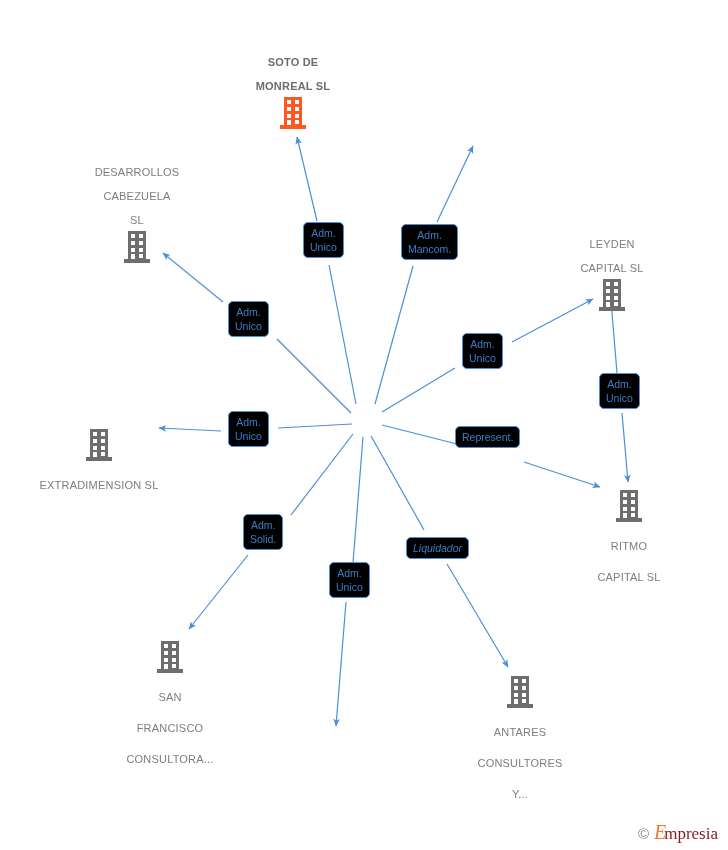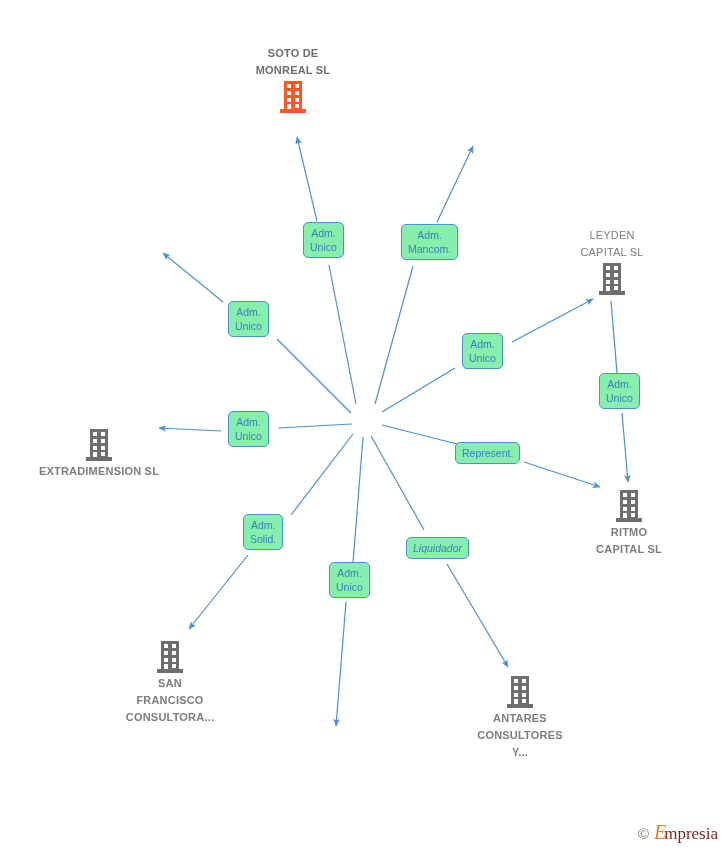--- a/index.html
+++ b/index.html
@@ -43,29 +43,29 @@
     color: #7d7d7d;
     letter-spacing: 0.2px;
     font-family: "Liberation Sans", sans-serif;
   }
   .node-label.bold {
     font-weight: bold;
     color: #6d6d6d;
   }
   .node.label-above .node-label {
     margin-bottom: 2px;
+    margin-top: 9px;
   }
   .node.label-below .node-label {
-    margin-top: 2px;
-    font-weight: bold;
+    margin-top: 16px;
   }
   .edge-label {
     position: absolute;
     box-sizing: border-box;
-    background: #86efac;
+    background: #000000;
     border: 1px solid #4a90d9;
     border-radius: 5px;
     color: #3b7dc4;
     font-size: 10.5px;
     line-height: 14px;
     text-align: center;
     padding: 3px 6px;
     white-space: nowrap;
     font-family: "Liberation Sans", sans-serif;
   }
@@ -177,20 +177,39 @@
         <rect x="17" y="11" width="4" height="4" fill="#ffffff"></rect>
         <rect x="9" y="18" width="4" height="4" fill="#ffffff"></rect>
         <rect x="17" y="18" width="4" height="4" fill="#ffffff"></rect>
         <rect x="17" y="24" width="4" height="4" fill="#ffffff"></rect>
         <rect x="9" y="24" width="4" height="5" fill="#ffffff"></rect>
       </svg>
     </span>
   </div>
 
 
+  <div class="node label-above" style="left:137px; top:156px;">
+    <span class="node-label">DESARROLLOS</span>
+    <span class="node-label">CABEZUELA</span>
+    <span class="node-label">SL</span>
+    <span class="node-icon">
+      <svg width="30" height="34" viewBox="0 0 30 34" xmlns="http://www.w3.org/2000/svg">
+        <rect x="6" y="1" width="18" height="28" fill="#6e6e6e"></rect>
+        <rect x="2" y="29" width="26" height="4" fill="#6e6e6e"></rect>
+        <rect x="9" y="4" width="4" height="4" fill="#ffffff"></rect>
+        <rect x="17" y="4" width="4" height="4" fill="#ffffff"></rect>
+        <rect x="9" y="11" width="4" height="4" fill="#ffffff"></rect>
+        <rect x="17" y="11" width="4" height="4" fill="#ffffff"></rect>
+        <rect x="9" y="18" width="4" height="4" fill="#ffffff"></rect>
+        <rect x="17" y="18" width="4" height="4" fill="#ffffff"></rect>
+        <rect x="17" y="24" width="4" height="4" fill="#ffffff"></rect>
+        <rect x="9" y="24" width="4" height="5" fill="#ffffff"></rect>
+      </svg>
+    </span>
+  </div>
 
   <div class="node label-above" style="left:612px; top:228px;">
     <span class="node-label">LEYDEN</span>
     <span class="node-label">CAPITAL  SL</span>
     <span class="node-icon">
       <svg width="30" height="34" viewBox="0 0 30 34" xmlns="http://www.w3.org/2000/svg">
         <rect x="6" y="1" width="18" height="28" fill="#6e6e6e"></rect>
         <rect x="2" y="29" width="26" height="4" fill="#6e6e6e"></rect>
         <rect x="9" y="4" width="4" height="4" fill="#ffffff"></rect>
         <rect x="17" y="4" width="4" height="4" fill="#ffffff"></rect>
@@ -306,21 +325,21 @@
   <div class="edge-label" style="left:599px; top:373px;">
     <span>Adm.</span>
     <span>Unico</span>
   </div>
 
   <div class="edge-label" style="left:228px; top:411px;">
     <span>Adm.</span>
     <span>Unico</span>
   </div>
 
-  <div class="edge-label" style="left:455px; top:442px;">
+  <div class="edge-label" style="left:455px; top:426px;">
     <span>Represent.</span>
   </div>
 
   <div class="edge-label" style="left:243px; top:514px;">
     <span>Adm.</span>
     <span>Solid.</span>
   </div>
 
   <div class="edge-label" style="left:406px; top:537px;font-style:italic;">
     <span>Liquidador</span>

